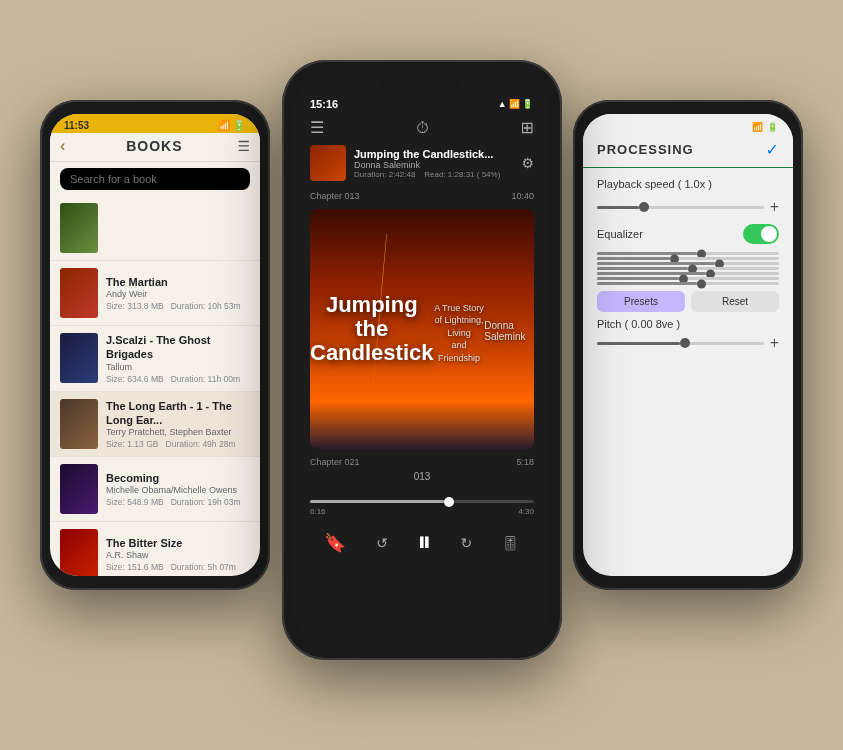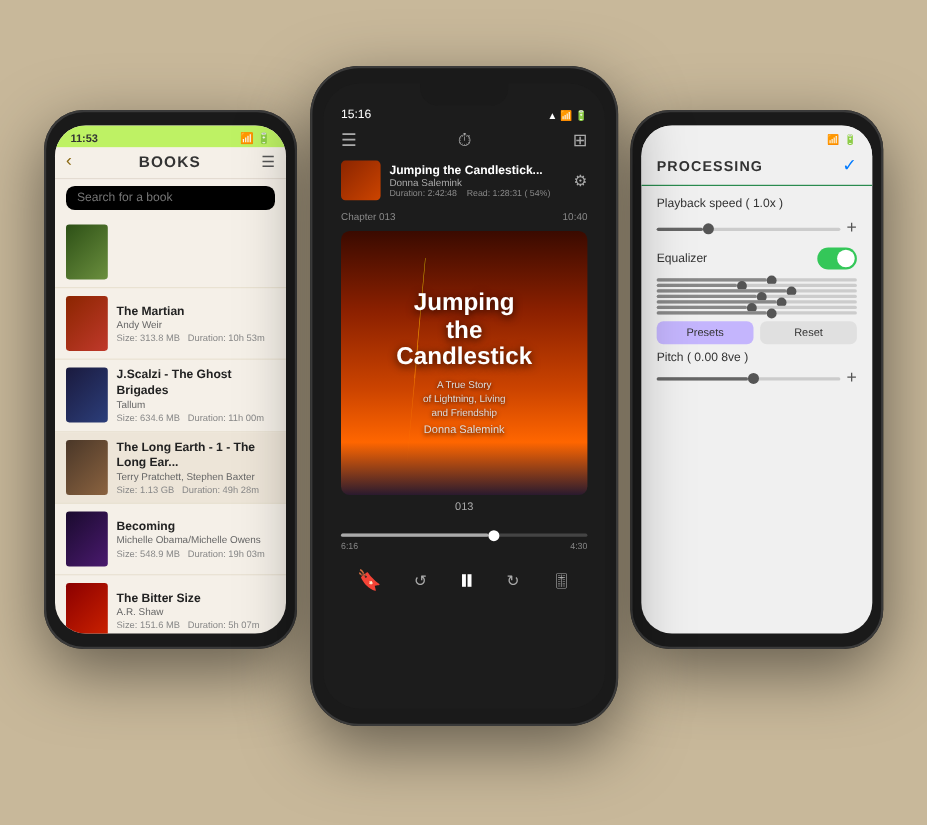--- a/index.html
+++ b/index.html
@@ -33,21 +33,21 @@
       border-radius: 36px;
     }
     .phone-left .screen {
       position: absolute;
       top: 14px; left: 10px; right: 10px; bottom: 14px;
       background: #f5f0e8;
       border-radius: 28px;
       overflow: hidden;
     }
     .phone-left .status-bar {
-      background: #bef264;
+      background: #eab308;
       display: flex;
       justify-content: space-between;
       align-items: center;
       padding: 6px 14px 2px;
       font-size: 10px;
       font-weight: 600;
       color: #333;
     }
     .phone-left .header {
       background: #f5f0e8;
@@ -141,25 +141,25 @@
       position: absolute;
       top: 0; left: 50%; transform: translateX(-50%);
       width: 80px; height: 20px;
       background: #1a1a1a;
       border-radius: 0 0 16px 16px;
       z-index: 10;
     }
     .center-status {
       display: flex;
       justify-content: space-between;
-      align-items: flex-end;
+      align-items: center;
       padding: 22px 16px 4px;
       color: white;
       font-size: 11px;
-      font-weight: 400;
+      font-weight: 700;
     }
     .center-header {
       display: flex;
       justify-content: space-between;
       align-items: center;
       padding: 4px 16px 8px;
     }
     .center-header .icon { color: #aaa; font-size: 16px; }
     .now-playing-mini {
       display: flex;
@@ -193,21 +193,21 @@
       position: relative;
       background: linear-gradient(180deg, #3a0a00 0%, #8B2000 30%, #cc4400 60%, #ff6600 80%, #2a1a2e 100%);
       display: flex;
       align-items: flex-end;
       justify-content: flex-end;
     }
     .artwork-overlay {
       position: absolute;
       inset: 0;
       display: flex;
-      flex-direction: column;
+      flex-direction: row;
       justify-content: center;
       align-items: center;
     }
     .artwork-title {
       color: white;
       font-size: 22px;
       font-weight: 700;
       text-align: center;
       line-height: 1.1;
       text-shadow: 0 2px 8px rgba(0,0,0,0.8);
@@ -560,20 +560,24 @@
 
     <div class="main-artwork">
       <div class="lightning"></div>
       <div class="artwork-overlay">
         <div class="artwork-title">Jumping<br>the<br>Candlestick</div>
         <div class="artwork-subtitle">A True Story<br>of Lightning, Living<br>and Friendship</div>
         <div class="artwork-author">Donna Salemink</div>
       </div>
     </div>
 
+    <div class="chapter-row-bottom">
+      <span>Chapter 021</span>
+      <span>5:18</span>
+    </div>
 
     <div class="progress-section">
       <div class="track-label">013</div>
       <div class="progress-bar-wrap">
         <div class="progress-fill" style="width:60%;"></div>
         <div class="progress-thumb" style="left:60%;"></div>
       </div>
       <div class="time-row">
         <span>6:16</span>
         <span>4:30</span>

